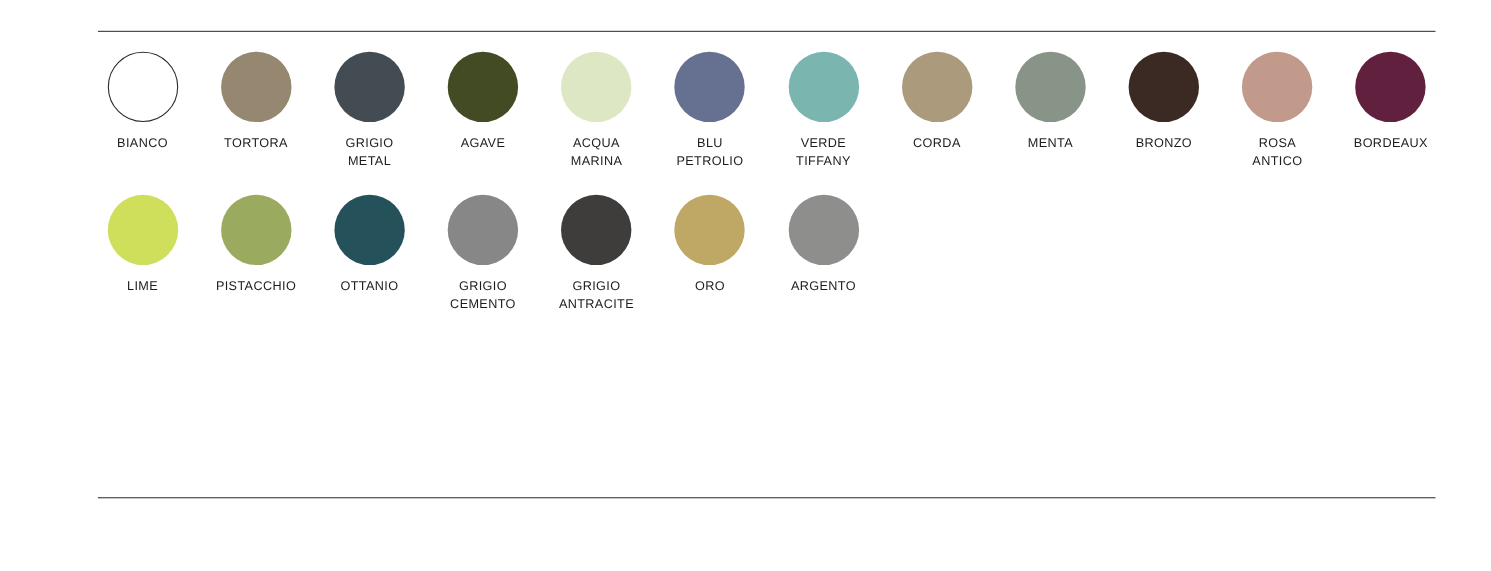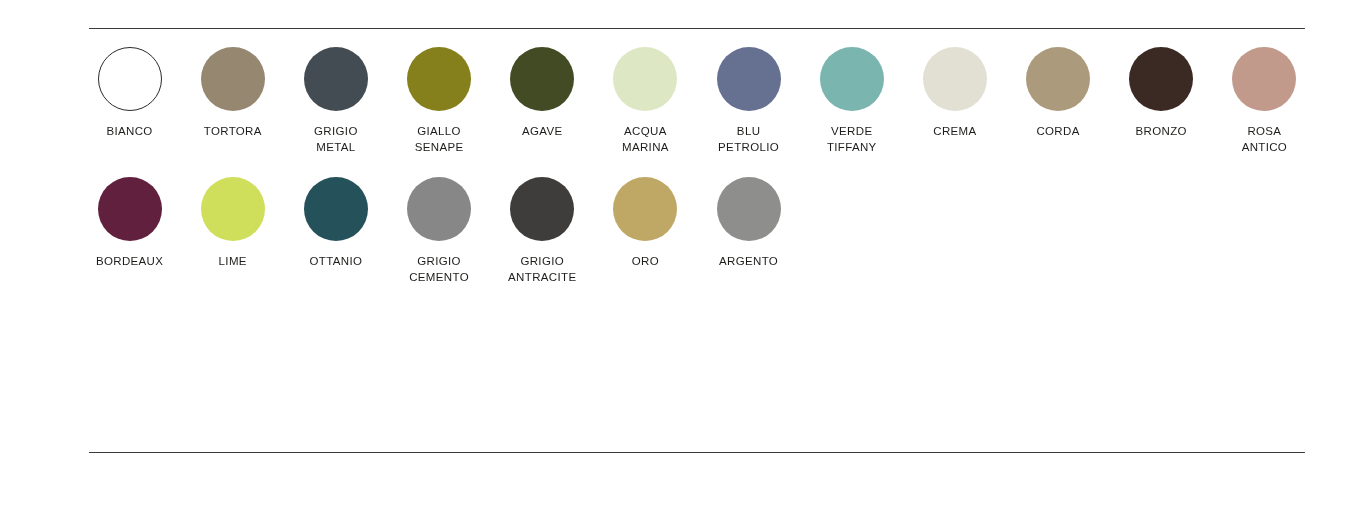--- a/index.html
+++ b/index.html
@@ -91,67 +91,66 @@
       <div class="swatch">
         <div class="swatch-dot" style="background: rgb(149, 135, 112);"></div>
         <div class="swatch-label">TORTORA</div>
       </div>
       <div class="swatch">
         <div class="swatch-dot" style="background: rgb(67, 76, 82);"></div>
         <div class="swatch-label">GRIGIO
 METAL</div>
       </div>
       <div class="swatch">
-        <div class="swatch-dot" style="background: rgb(133, 128, 27);"></div>
-        <div class="swatch-label">GIALLO
-SENAPE</div>
-      </div>
-      <div class="swatch">
         <div class="swatch-dot" style="background: rgb(67, 75, 36);"></div>
         <div class="swatch-label">AGAVE</div>
       </div>
       <div class="swatch">
         <div class="swatch-dot" style="background: rgb(221, 231, 196);"></div>
         <div class="swatch-label">ACQUA
 MARINA</div>
       </div>
       <div class="swatch">
         <div class="swatch-dot" style="background: rgb(102, 113, 145);"></div>
         <div class="swatch-label">BLU
 PETROLIO</div>
       </div>
       <div class="swatch">
         <div class="swatch-dot" style="background: rgb(122, 181, 176);"></div>
         <div class="swatch-label">VERDE
 TIFFANY</div>
       </div>
       <div class="swatch">
-        <div class="swatch-dot" style="background: rgb(226, 224, 211);"></div>
-        <div class="swatch-label">CREMA</div>
+        <div class="swatch-dot" style="background: rgb(172, 154, 124);"></div>
+        <div class="swatch-label">CORDA</div>
       </div>
       <div class="swatch">
-        <div class="swatch-dot" style="background: rgb(172, 154, 124);"></div>
-        <div class="swatch-label">CORDA</div>
+        <div class="swatch-dot" style="background: rgb(137, 148, 136);"></div>
+        <div class="swatch-label">MENTA</div>
       </div>
       <div class="swatch">
         <div class="swatch-dot" style="background: rgb(59, 42, 35);"></div>
         <div class="swatch-label">BRONZO</div>
       </div>
       <div class="swatch">
         <div class="swatch-dot" style="background: rgb(194, 154, 139);"></div>
         <div class="swatch-label">ROSA
 ANTICO</div>
       </div>
       <div class="swatch">
         <div class="swatch-dot" style="background: rgb(98, 32, 63);"></div>
         <div class="swatch-label">BORDEAUX</div>
       </div>
       <div class="swatch">
         <div class="swatch-dot" style="background: rgb(207, 223, 91);"></div>
         <div class="swatch-label">LIME</div>
+      </div>
+      <div class="swatch">
+        <div class="swatch-dot" style="background: rgb(154, 171, 95);"></div>
+        <div class="swatch-label">PISTACCHIO</div>
       </div>
       <div class="swatch">
         <div class="swatch-dot" style="background: rgb(37, 82, 90);"></div>
         <div class="swatch-label">OTTANIO</div>
       </div>
       <div class="swatch">
         <div class="swatch-dot" style="background: rgb(135, 135, 135);"></div>
         <div class="swatch-label">GRIGIO
 CEMENTO</div>
       </div>

